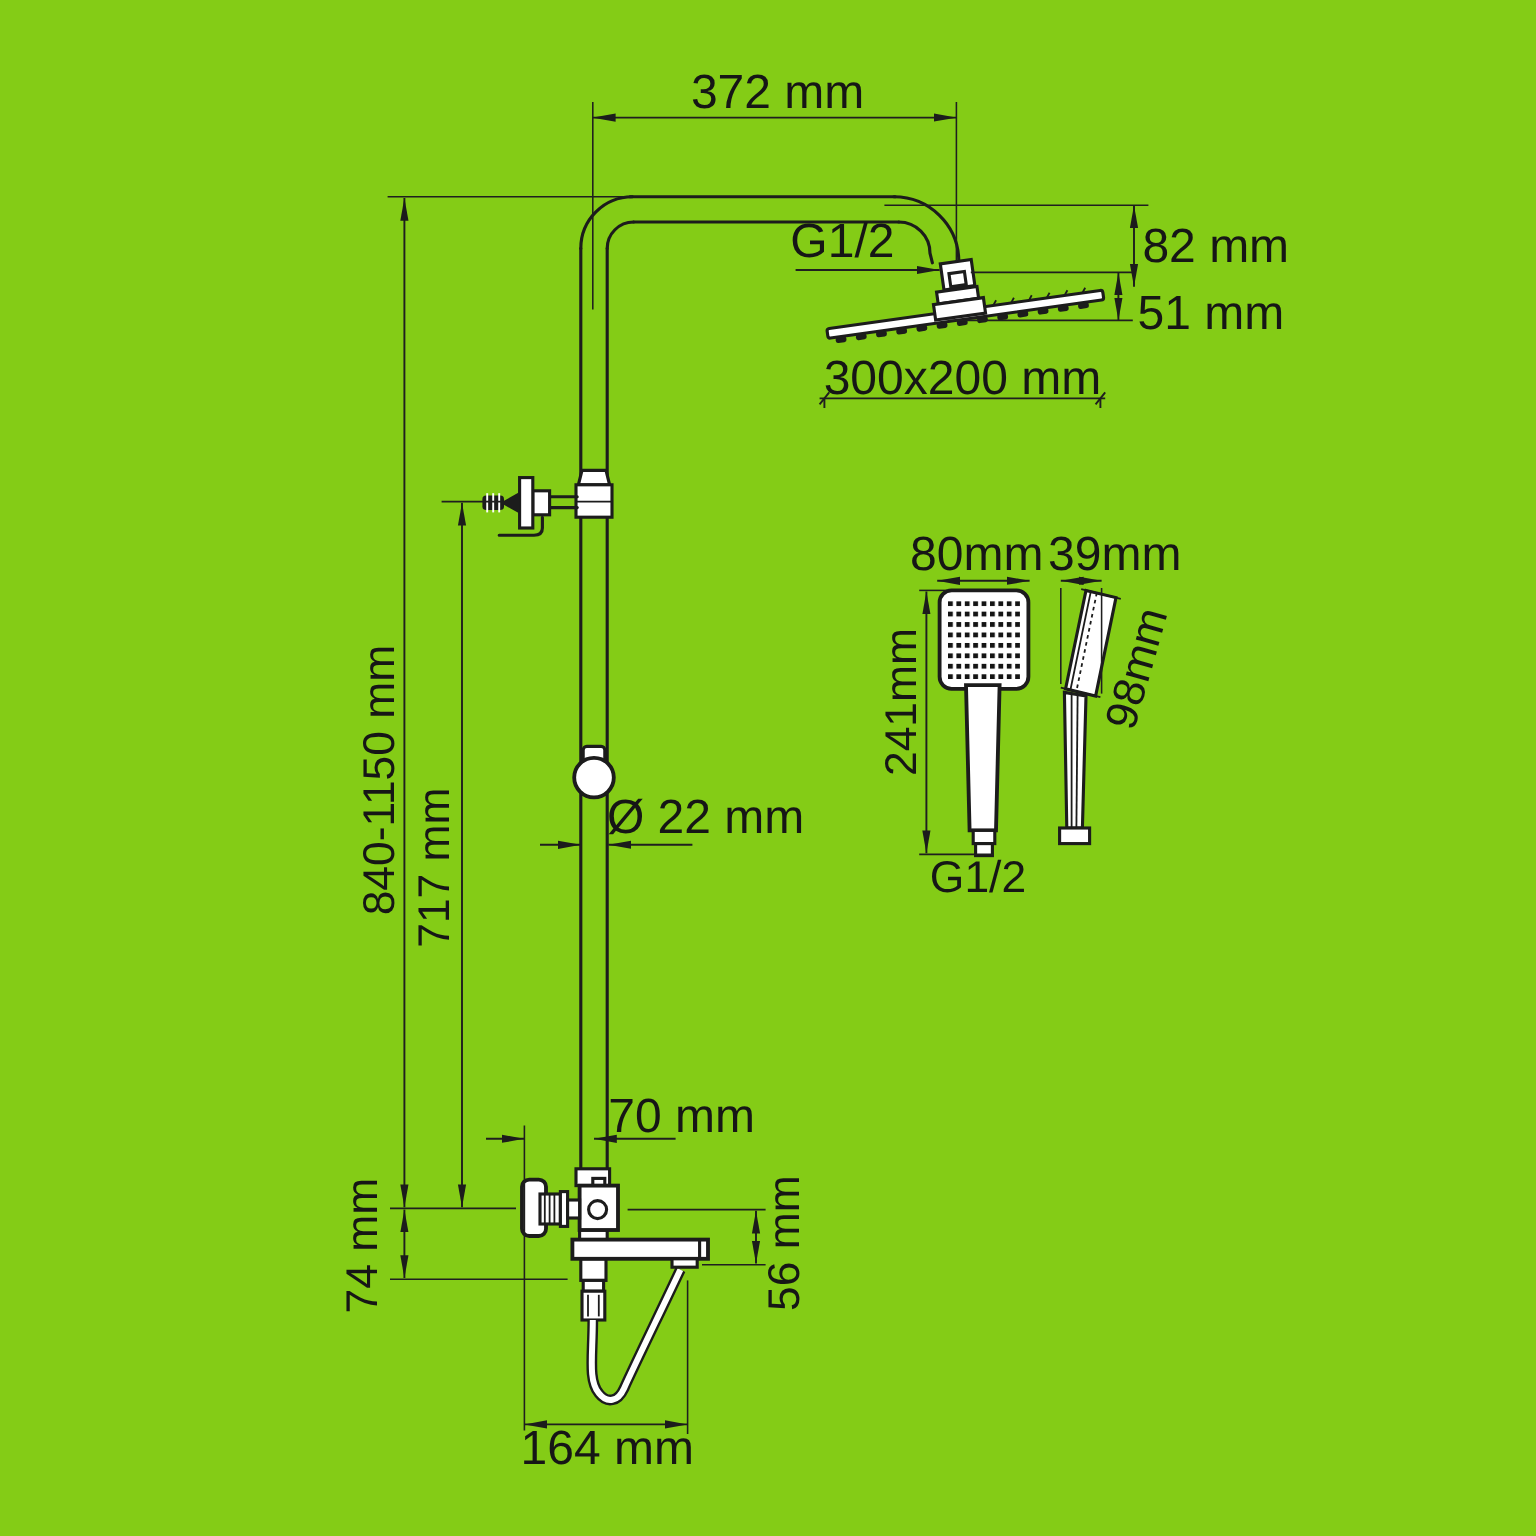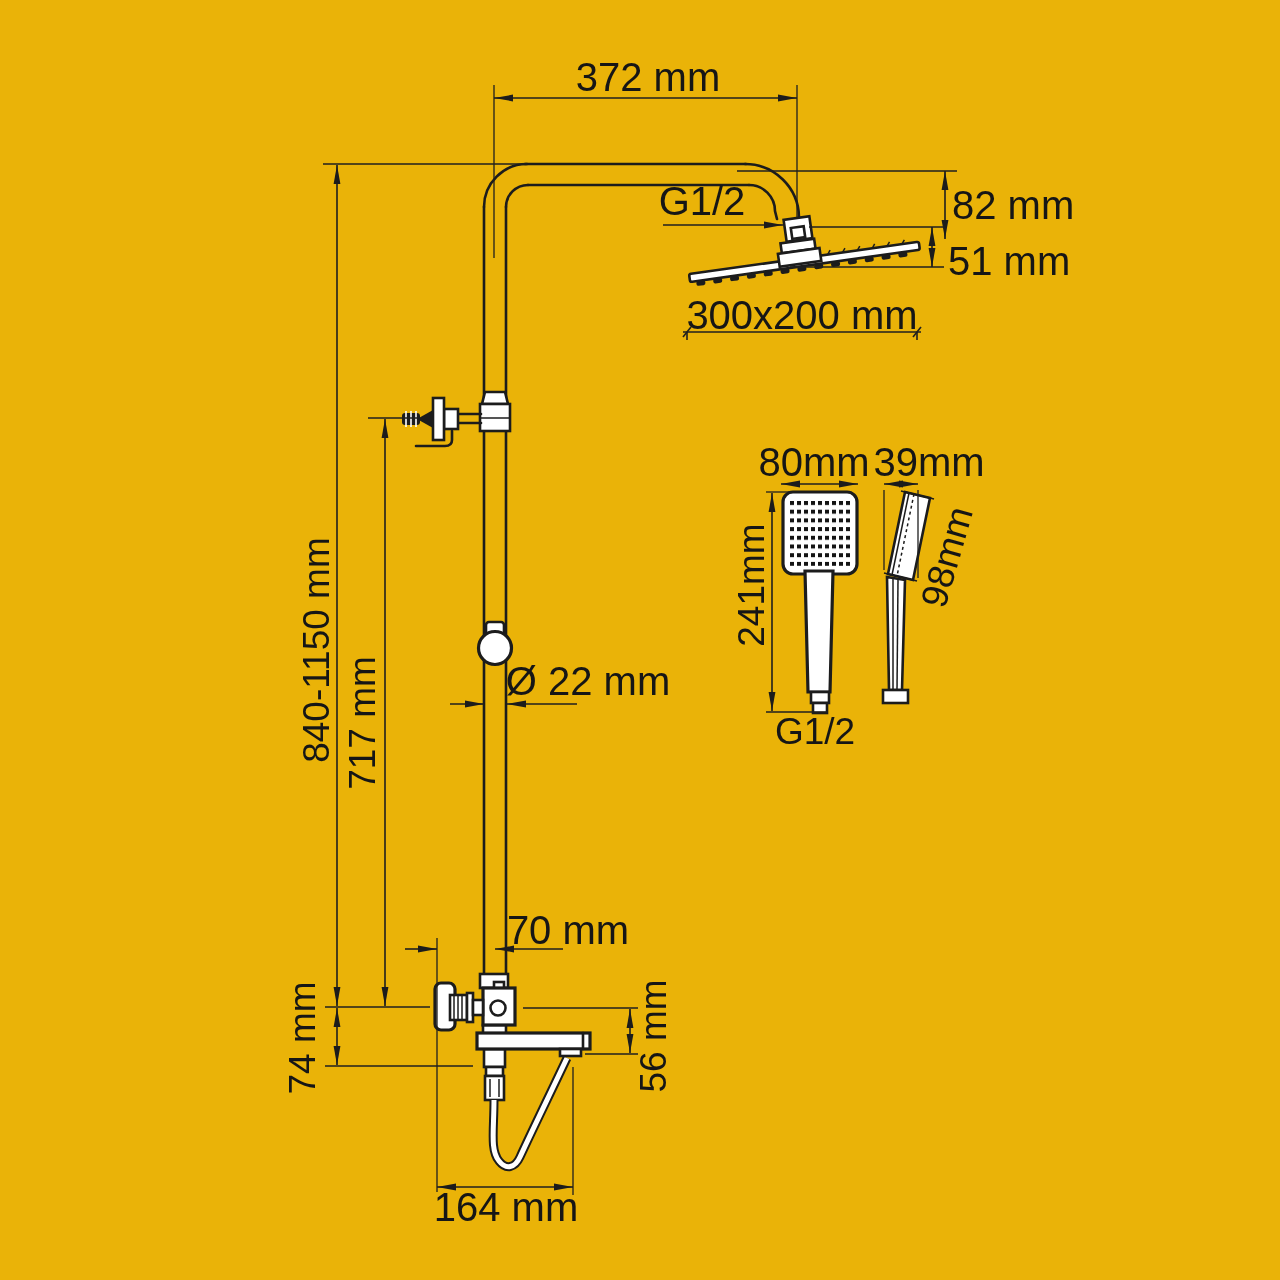--- a/index.html
+++ b/index.html
@@ -1,16 +1,16 @@
 <!DOCTYPE html>
 <html><head>
 <meta charset="utf-8">
 <style>
   html,body{margin:0;padding:0;background:#fff;}
-  .canvas{position:relative;width:1280px;height:1280px;background:#eab308;overflow:hidden;}
+  .canvas{position:relative;width:1280px;height:1280px;background:#84cc16;overflow:hidden;}
   svg{display:block;}
   .obj{stroke:#1c1c1c;stroke-width:2.6;fill:none;stroke-linecap:round;}
   .objf{stroke:#1c1c1c;stroke-width:2.6;fill:#fff;}
   .objf3{stroke:#1c1c1c;stroke-width:3.2;fill:#fff;}
   .dark{fill:#1c1c1c;stroke:none;}
   .thin{stroke:#1f1f1f;stroke-width:1.3;fill:none;}
   .dim{stroke:#1f1f1f;stroke-width:1.6;fill:none;}
   .det{stroke:#1c1c1c;stroke-width:1.5;fill:none;}
   .lbl{font-family:"Liberation Sans",sans-serif;font-size:40px;fill:#161616;text-anchor:middle;dominant-baseline:central;}
   .lbl-s{font-family:"Liberation Sans",sans-serif;font-size:37px;fill:#161616;text-anchor:middle;dominant-baseline:central;}

